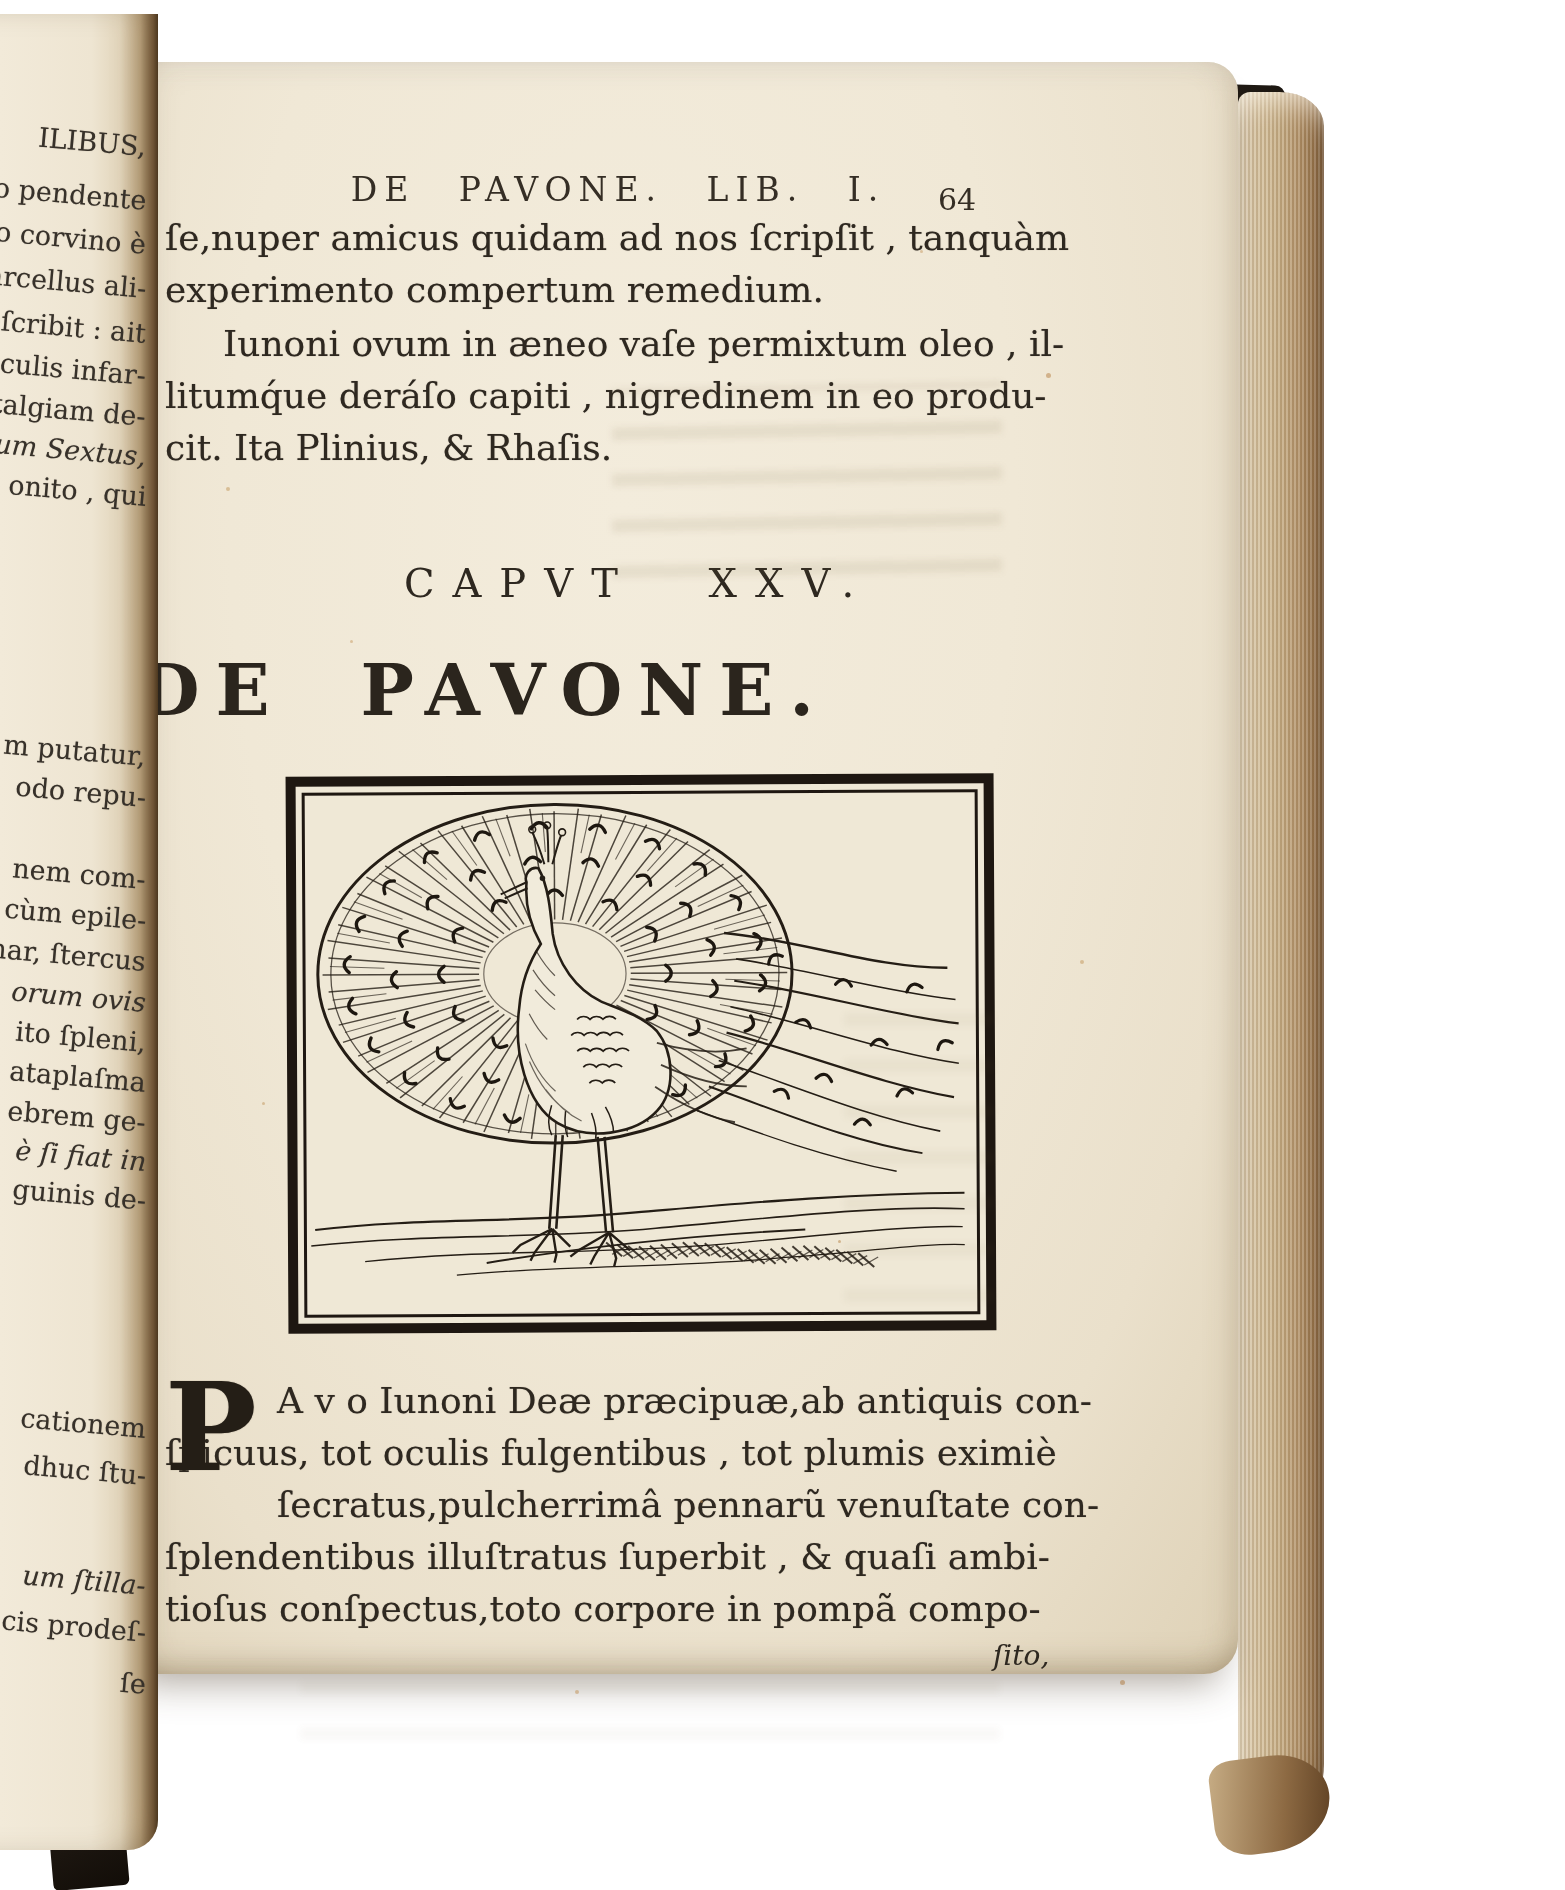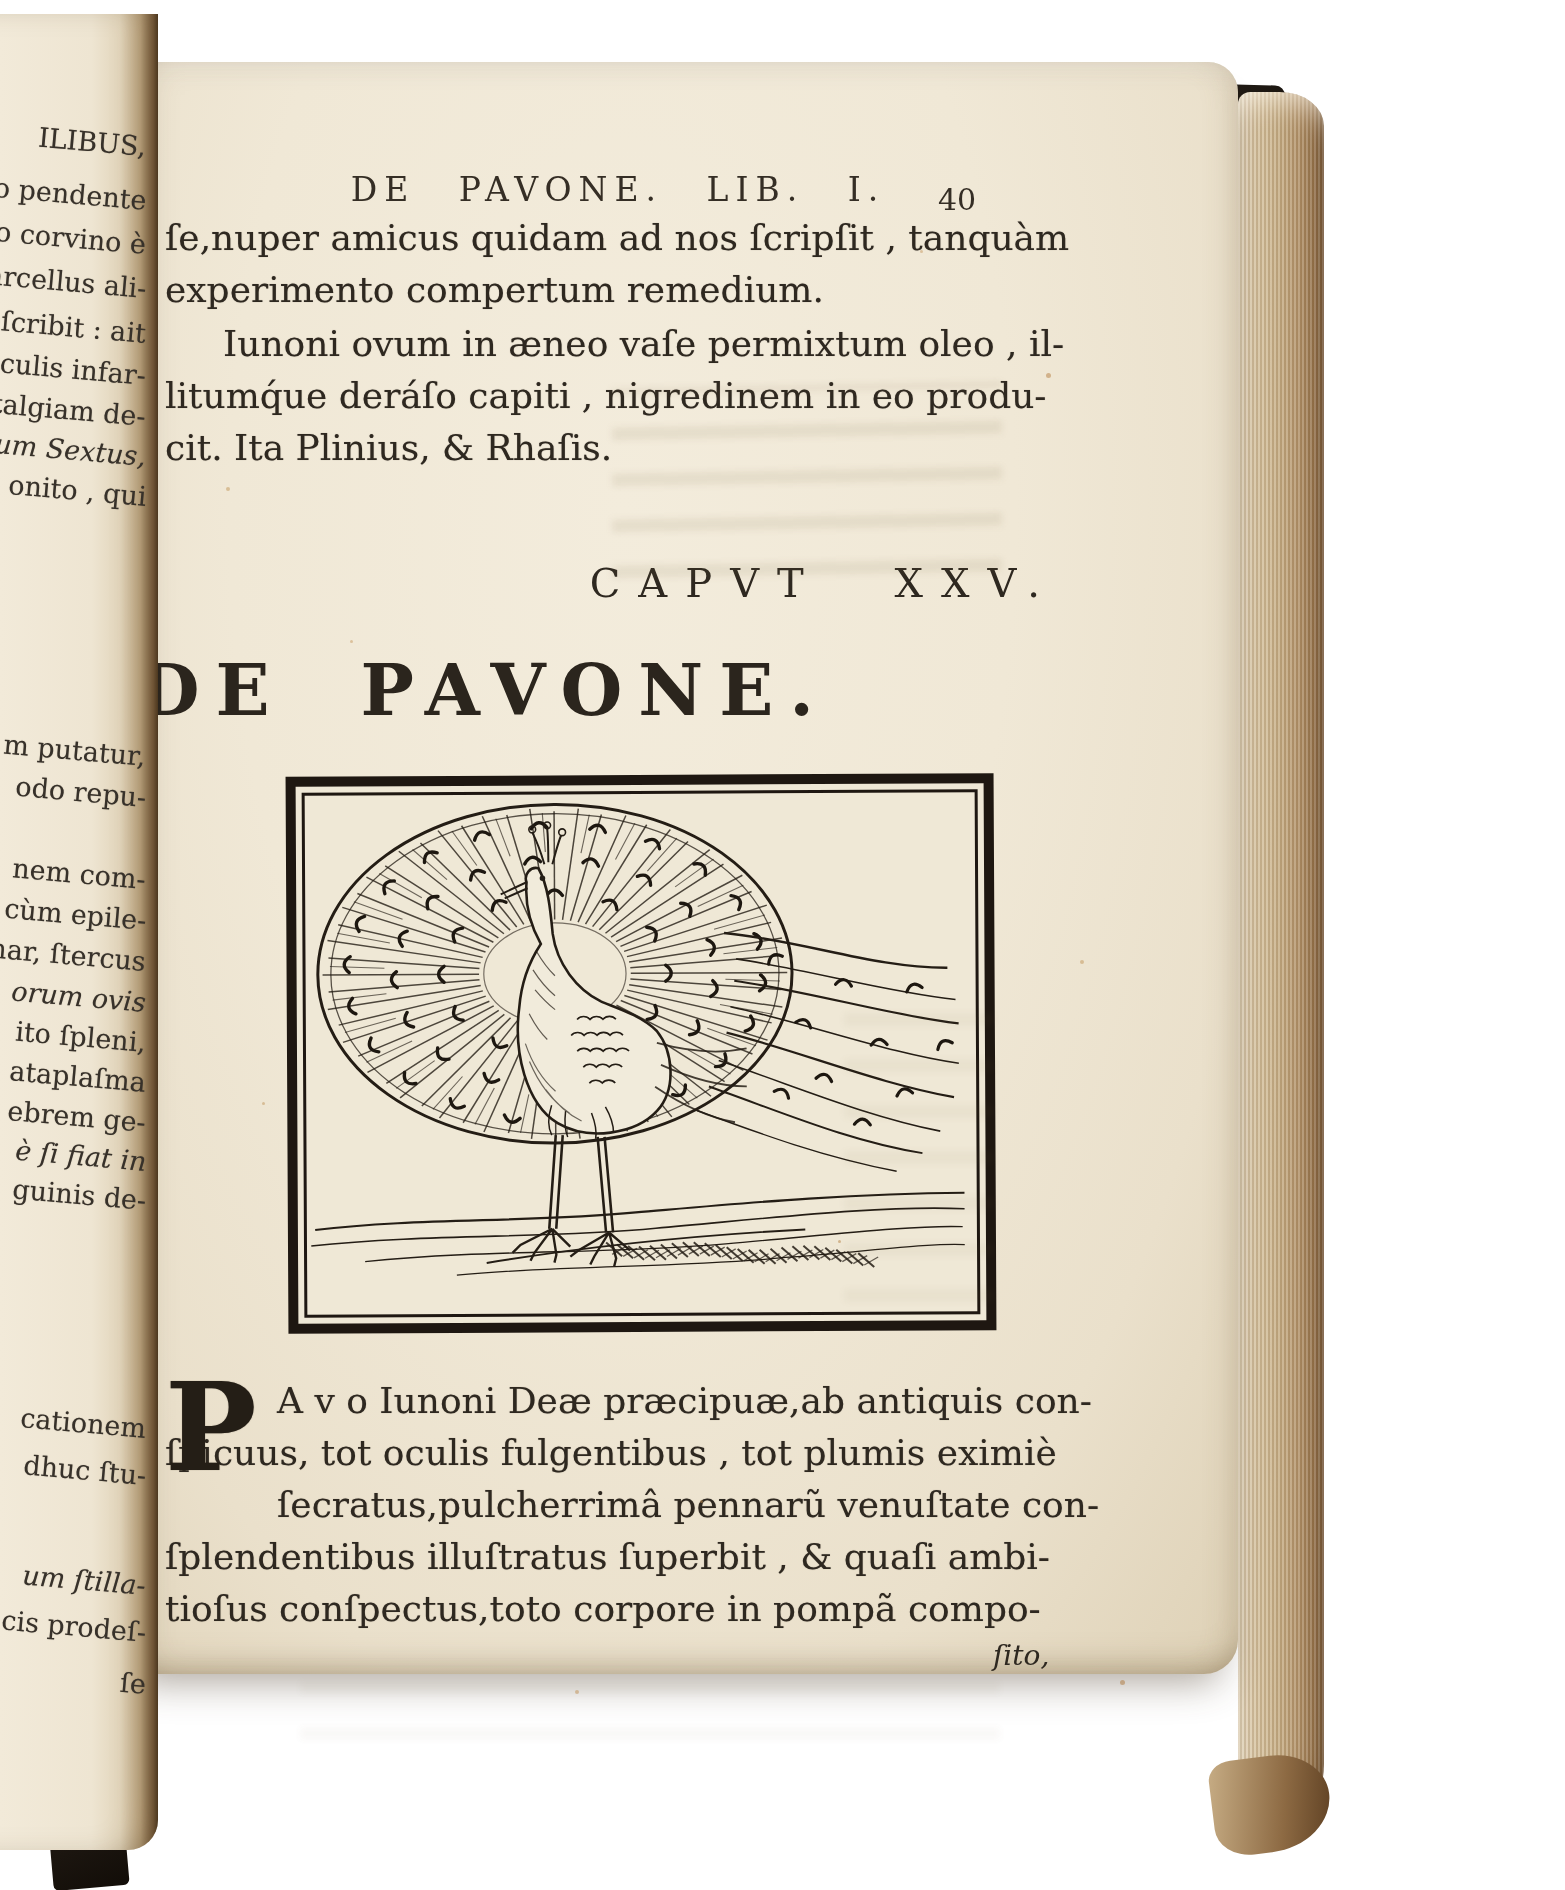--- a/index.html
+++ b/index.html
@@ -44,21 +44,21 @@
        inset 0 -26px 36px -24px rgba(110,85,50,.35);}
   .abs{position:absolute;}
   .line{white-space:nowrap;font-size:36px;line-height:52px;color:#2e2820;
         text-shadow:0 0 1px rgba(40,30,20,.35);}
   #runhead{left:80px;top:108px;width:840px;text-align:center;font-size:33px;
     letter-spacing:7px;word-spacing:26px;color:#352e25;white-space:nowrap;}
   #page-number{left:820px;top:120px;font-size:30px;color:#352e25;}
   #para1{left:47px;top:150px;}
   #para2{left:47px;top:256px;}
   #para2 .line:first-child{text-indent:58px;}
-  #chapter-heading{left:100px;top:498px;width:840px;text-align:right;font-size:40px;
+  #chapter-heading{left:100px;top:498px;width:840px;text-align:center;font-size:40px;
     letter-spacing:18px;word-spacing:42px;color:#2e2820;white-space:nowrap;}
   #chapter-title{left:20px;top:586px;width:840px;text-align:left;font-size:71px;font-weight:bold;
     letter-spacing:16px;word-spacing:34px;color:#2b251d;white-space:nowrap;}
 
   
   #woodcut{left:169px;top:713px;width:708px;height:557px;box-sizing:border-box;
     border:10px solid #1e1711;padding:6px;background:#efe8d6;transform:rotate(-.3deg);}
   #woodcut-inner{width:100%;height:100%;box-sizing:border-box;border:3px solid #1e1711;}
   #peacock-svg{display:block;width:100%;height:100%;}
 
@@ -107,21 +107,21 @@
       <div class="frag" style="top: 1172px;">guinis de-</div>
       <div class="frag" style="top: 1400px;">cationem</div>
       <div class="frag" style="top: 1447px;">dhuc ſtu-</div>
       <div class="frag it" style="top: 1557px;">um ſtilla-</div>
       <div class="frag" style="top: 1604px;">cis prodeſ-</div>
       <div class="frag" style="top: 1656px;">ſe</div>
     </div>
 
   <div id="main-page">
     <div id="runhead" class="abs">DE PAVONE. LIB. I.</div>
-    <div id="page-number" class="abs">40</div>
+    <div id="page-number" class="abs">64</div>
 
     <div id="para1" class="abs">
       <div class="line">ſe,nuper amicus quidam ad nos ſcripſit , tanquàm</div>
       <div class="line">experimento compertum remedium.</div>
     </div>
 
     <div id="para2" class="abs">
       <div class="line">Iunoni ovum in æneo vaſe permixtum oleo , il-</div>
       <div class="line">litumq́ue deráſo capiti , nigredinem in eo produ-</div>
       <div class="line">cit. Ita Plinius, &amp; Rhaſis.</div>

